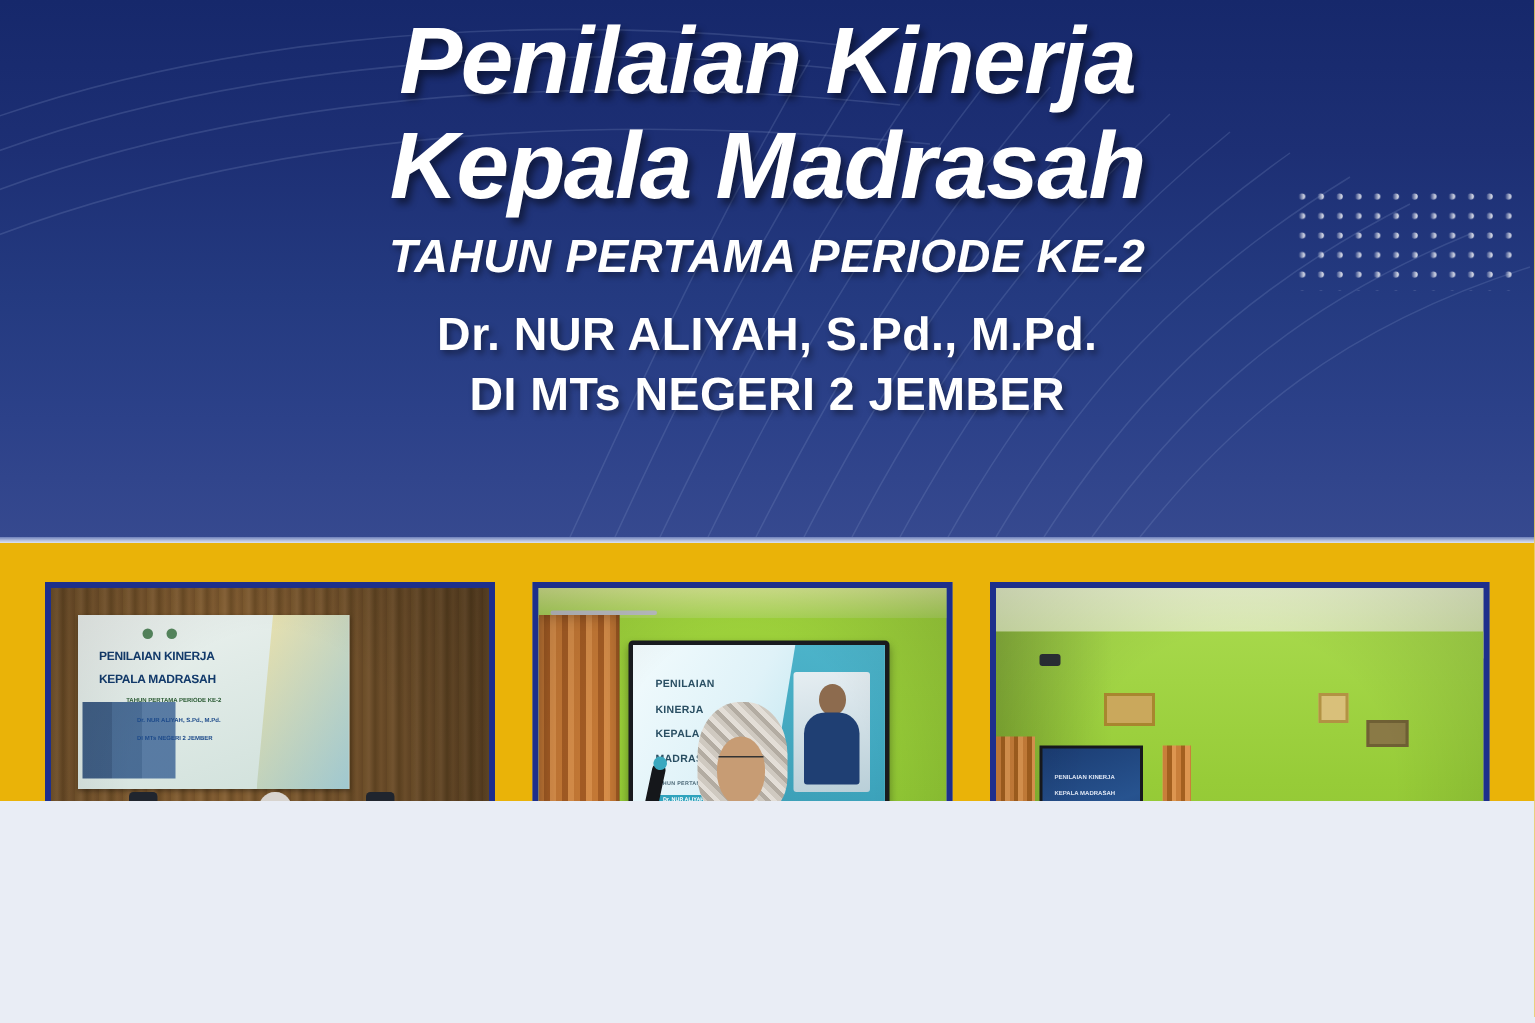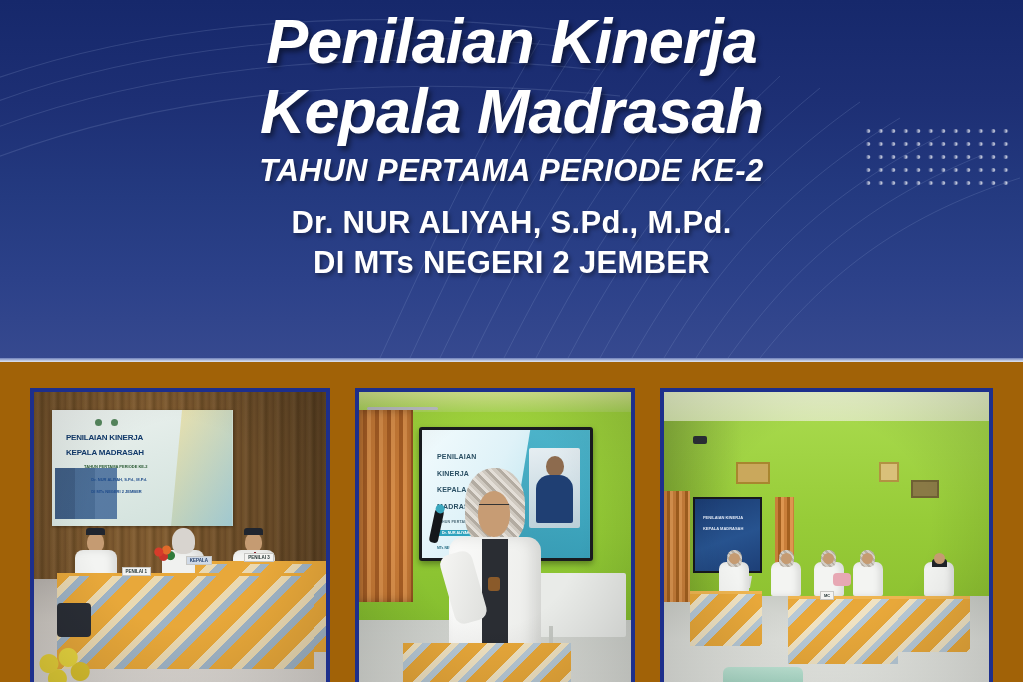--- a/index.html
+++ b/index.html
@@ -5,22 +5,22 @@
 <style>
   html,body{margin:0;padding:0;}
   body{
     width:1023px;height:682px;
     background:#e9edf5;
     font-family:"Liberation Sans","DejaVu Sans",sans-serif;
     overflow:hidden;
     position:relative;
   }
   #poster{
-    position:relative;width:1023px;height:682px;overflow:hidden;
-    background:#a16207;
+    position:relative;width:1023px;height:534px;overflow:hidden;
+    background:#eab308;
   }
 
   
   .header{
     position:absolute;left:0;top:0;width:1023px;height:358px;
     background:linear-gradient(180deg,#16286b 0%,#1d2f74 28%,#243a80 55%,#2c4189 78%,#36498f 100%);
     overflow:hidden;
   }
   .header-underline{
     position:absolute;left:0;top:358px;width:1023px;height:4px;

